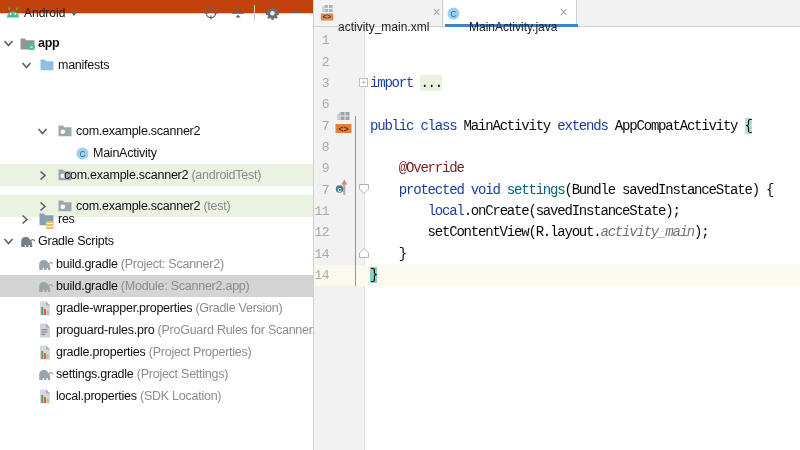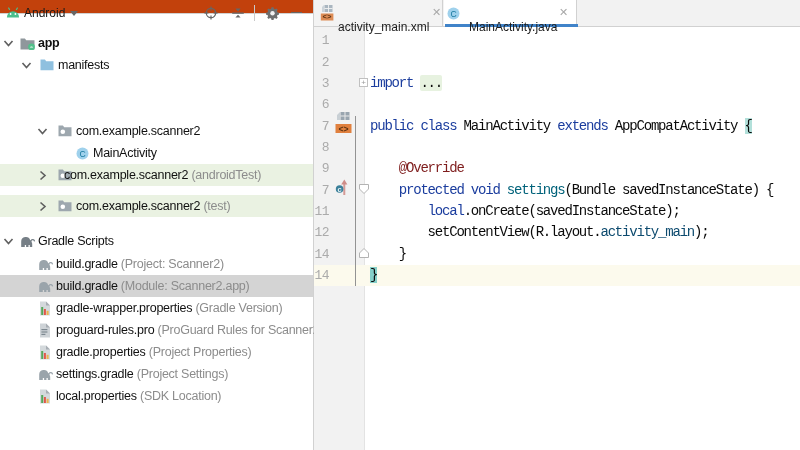--- a/index.html
+++ b/index.html
@@ -23,21 +23,21 @@
 .x{position:absolute;top:0;line-height:25px;font-size:11px;color:#a8a8a8}
 #underline{position:absolute;left:131px;top:24px;width:133px;height:3px;background:#4083c9}
 #gutter{position:absolute;left:0;top:27px;width:51px;height:423px;background:#f2f2f2;border-right:1px solid #e3e3e3}
 .ln{position:absolute;width:15px;text-align:right;font-family:"Liberation Mono",monospace;font-size:13px;letter-spacing:-0.6px;color:#ababab;height:21.35px;line-height:21.35px}
 #caretrow{position:absolute;left:0;top:265px;width:486px;height:21.4px;background:#fcfaed}
 #caretrowg{position:absolute;left:314px;top:265px;width:51px;height:21.4px;background:#fcfaed}
 .cl{position:absolute;left:56px;font-family:"Liberation Mono",monospace;font-size:14px;letter-spacing:-1.2px;color:#0a0a0a;height:21.35px;line-height:21.35px;white-space:pre}
 .kw{color:#1b3d9e}
 .ann{color:#7f1d1d}
 .mth{color:#00627a}
-.fld{color:#0c4a6e;}
+.fld{color:#737373;font-style:italic}
 .fold{background:#e7f2e0;border-radius:2px}
 .br1{background:#b2e0da}
 .br2{background:#85cfc9}
 #bline{position:absolute;left:41px;top:115.5px;width:1px;height:170.9px;background:#939393}
 .fm{position:absolute;left:45px}
 </style></head>
 <body>
 <div id="stage">
 
 <div id="panel">
@@ -122,20 +122,35 @@
  </div>
  <div class="row grn" style="top:195px">
    <svg style="left:37px;top:6px" width="11" height="11" viewBox="0 0 11 11" fill="none" stroke="#5f5f5f" stroke-width="1.6">
           <polyline points="3.5,1.5 8,5.5 3.5,9.5"></polyline>
         </svg>
    <svg style="left:58px;top:5px" width="14" height="12" viewBox="0 0 14 12">
           <path d="M0.5 0.5 h4.4 l1.3 1.8 h7.3 v9 h-13 z" fill="#9da7ae"></path>
           <circle cx="4.8" cy="6.8" r="2.3" fill="#fff"></circle>
         </svg>
    <span class="tx" style="left:76px">com.example.scanner2 <span class="dim">(test)</span></span>
+ </div>
+ <div class="row" style="top:208.3px">
+   <svg style="left:19px;top:6px" width="11" height="11" viewBox="0 0 11 11" fill="none" stroke="#5f5f5f" stroke-width="1.6">
+          <polyline points="3.5,1.5 8,5.5 3.5,9.5"></polyline>
+        </svg>
+   <svg style="left:39px;top:4px" width="16" height="17" viewBox="0 0 16 17">
+          <path d="M0.5 1.5 h4.4 l1.3 1.8 h8.3 v10 h-14 z" fill="#87a0b4"></path>
+          <g>
+            <rect x="7.2" y="9.2" width="7.3" height="7.3" fill="#f6ecd3"></rect>
+            <rect x="7.2" y="9.2" width="7.3" height="1.6" fill="#e8b64c"></rect>
+            <rect x="7.2" y="12.2" width="7.3" height="1.6" fill="#e8b64c"></rect>
+            <rect x="7.2" y="15.2" width="7.3" height="1.6" fill="#e8b64c"></rect>
+          </g>
+        </svg>
+   <span class="tx" style="left:58px">res</span>
  </div>
  <div class="row" style="top:230.4px">
    <svg style="left:3px;top:6px" width="11" height="11" viewBox="0 0 11 11" fill="none" stroke="#5f5f5f" stroke-width="1.6">
           <polyline points="1.5,3 5.5,7.5 9.5,3"></polyline>
         </svg>
    <svg style="left:19px;top:5px" width="17" height="13" viewBox="0 0 17 13">
           <path d="M2.2 12 V6.6 a4.6 4.6 0 0 1 9 -1.4 h0.4 a2.4 2.4 0 0 1 4.5 1.1 l-1.15 0.2 a1.25 1.25 0 0 0 -2.4 -0.5 v0.9 q0.65 0.9 0.65 2.1 V12 h-2.4 v-1.9 h-1.3 V12 h-2.4 v-1.9 h-1.3 V12 z" fill="#767f86"></path>
         </svg>
    <span class="tx" style="left:38px">Gradle Scripts</span>
  </div>

